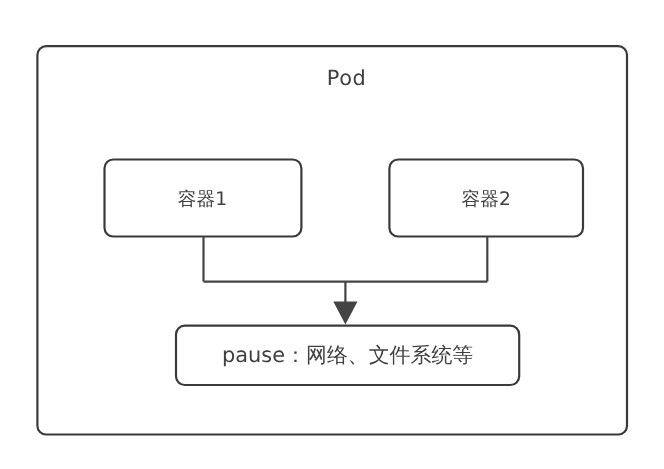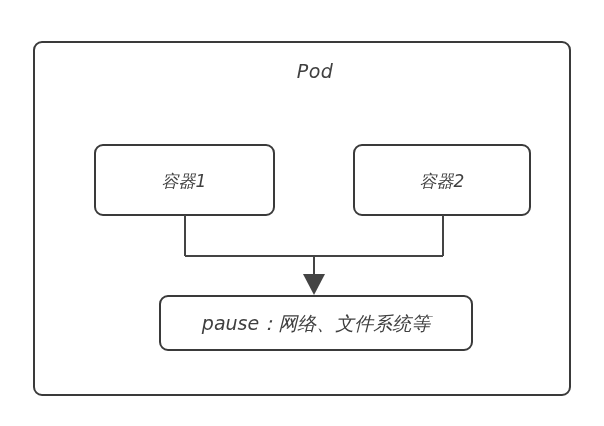--- a/index.html
+++ b/index.html
@@ -12,21 +12,20 @@
     width: 604px;
     height: 426px;
     overflow: hidden;
     font-family: "DejaVu Sans", "Liberation Sans", sans-serif;
   }
   #diagram-root {
     position: relative;
     width: 604px;
     height: 396px;
     background: #ffffff;
-    font-style: italic;
   }
   svg.diagram-canvas {
     display: block;
     width: 604px;
     height: 426px;
   }
   .box-shape {
     fill: #ffffff;
   }
   .node-label {

